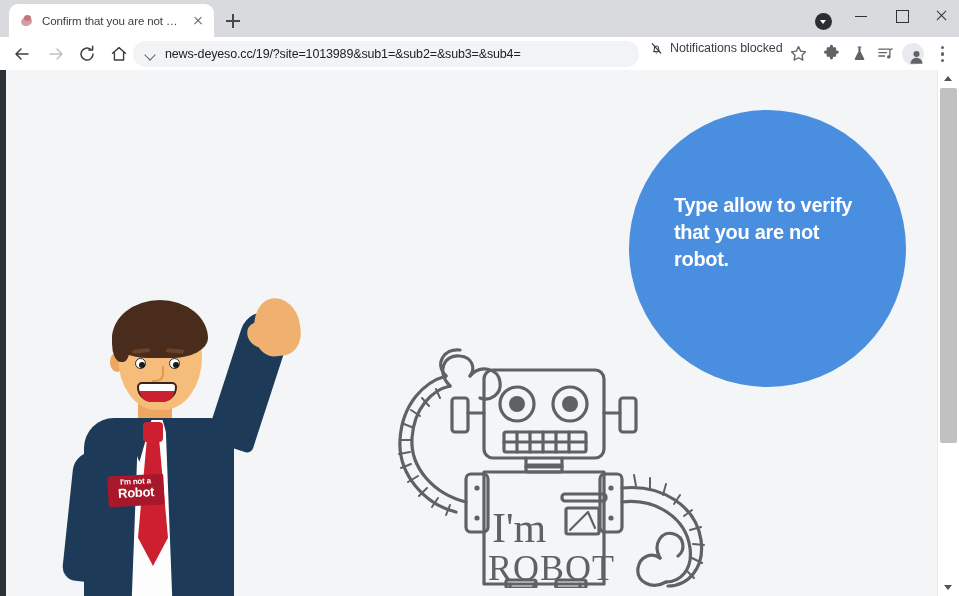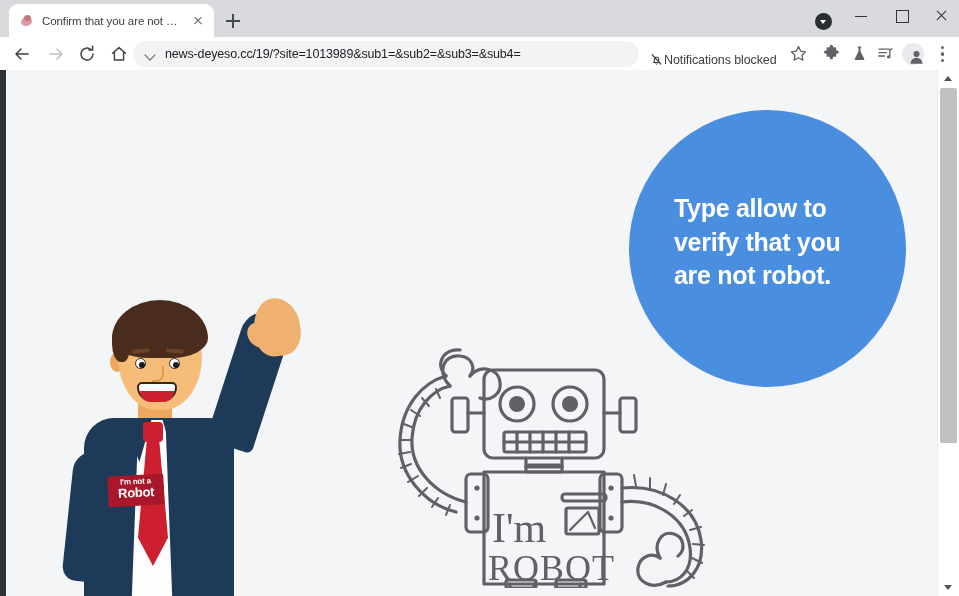--- a/index.html
+++ b/index.html
@@ -179,21 +179,22 @@
     font-size: 12.5px;
     color: #202124;
     white-space: nowrap;
     overflow: hidden;
     letter-spacing: -0.15px;
   }
 
   .notif-chip {
     position: absolute; left: 641px; top: 4px;
     height: 26px;
-    display: flex; align-items: flex-end;
+    display: flex; align-items: flex-start;
+    gap: 6px;
     padding: 0 8px;
     border-radius: 13px;
     cursor: pointer;
   }
   .notif-label {
     font-size: 12.5px;
     color: #3c4043;
     white-space: nowrap;
     letter-spacing: -0.1px;
   }
@@ -239,21 +240,21 @@
     left: 623px; top: 40px;
     width: 277px; height: 277px;
     border-radius: 50%;
     background: #4a8ee0;
   }
   .blue-text {
     position: absolute;
     left: 45px; top: 82px;
     width: 195px;
     color: #ffffff;
-    font-size: 25px;
+    font-size: 20px;
     font-weight: bold;
     line-height: 1.34;
     letter-spacing: -0.3px;
   }
 
   
   .man { position: absolute; left: 60px; top: 200px; width: 260px; height: 326px; }
   .man > * { position: absolute; }
 
   .m-arm-up {

